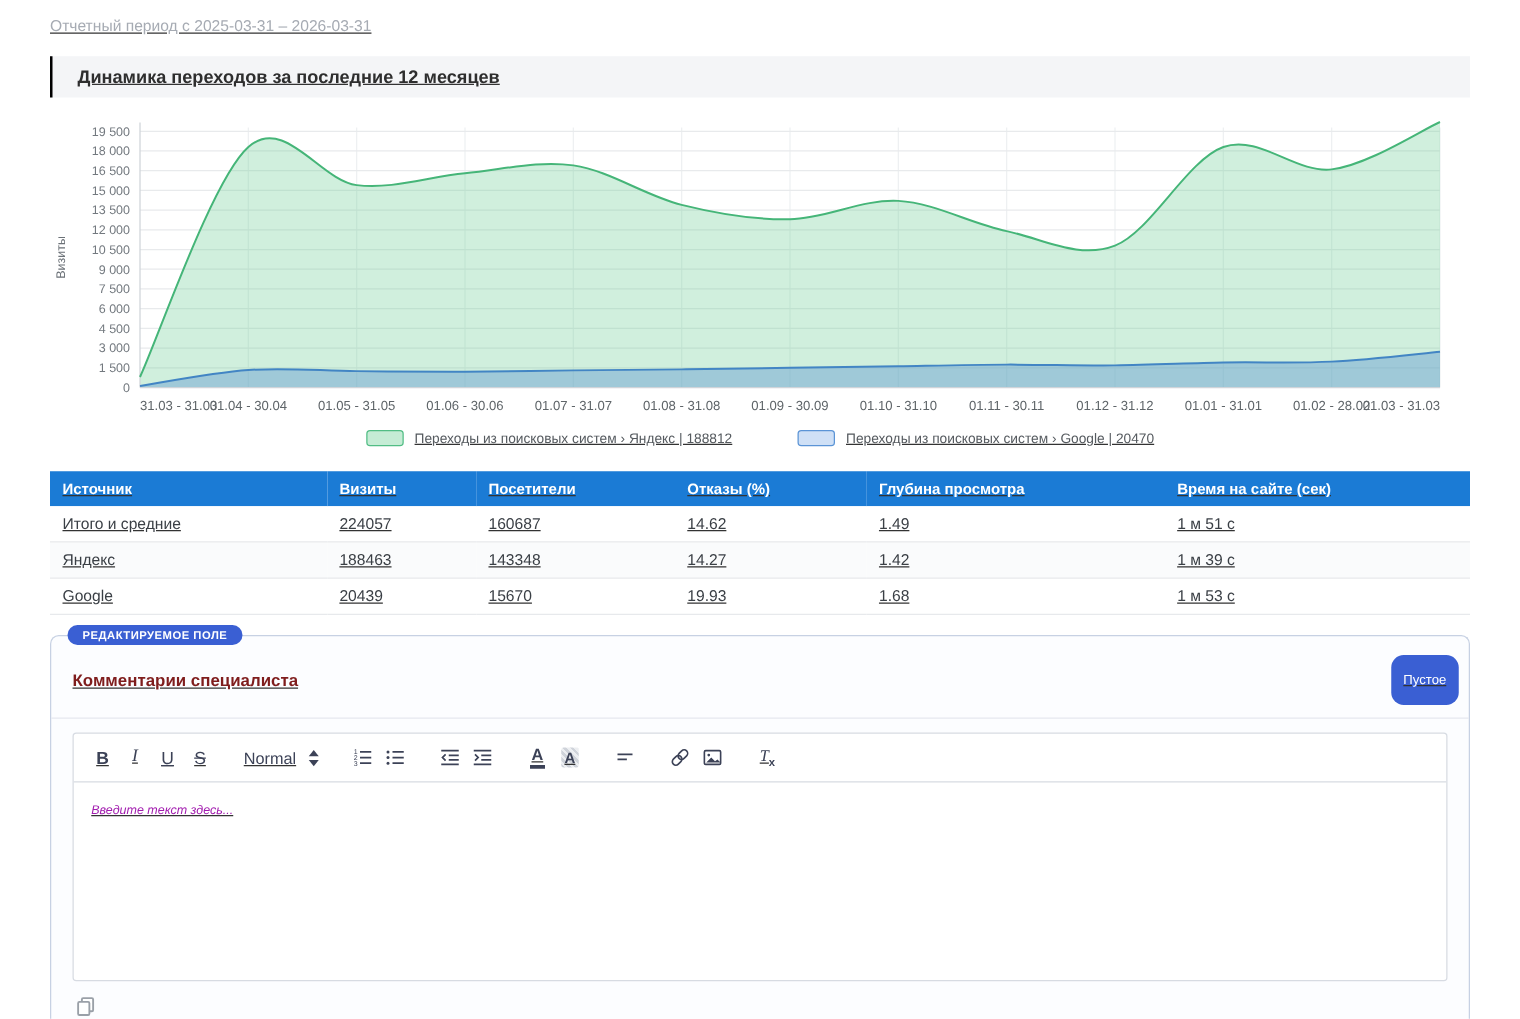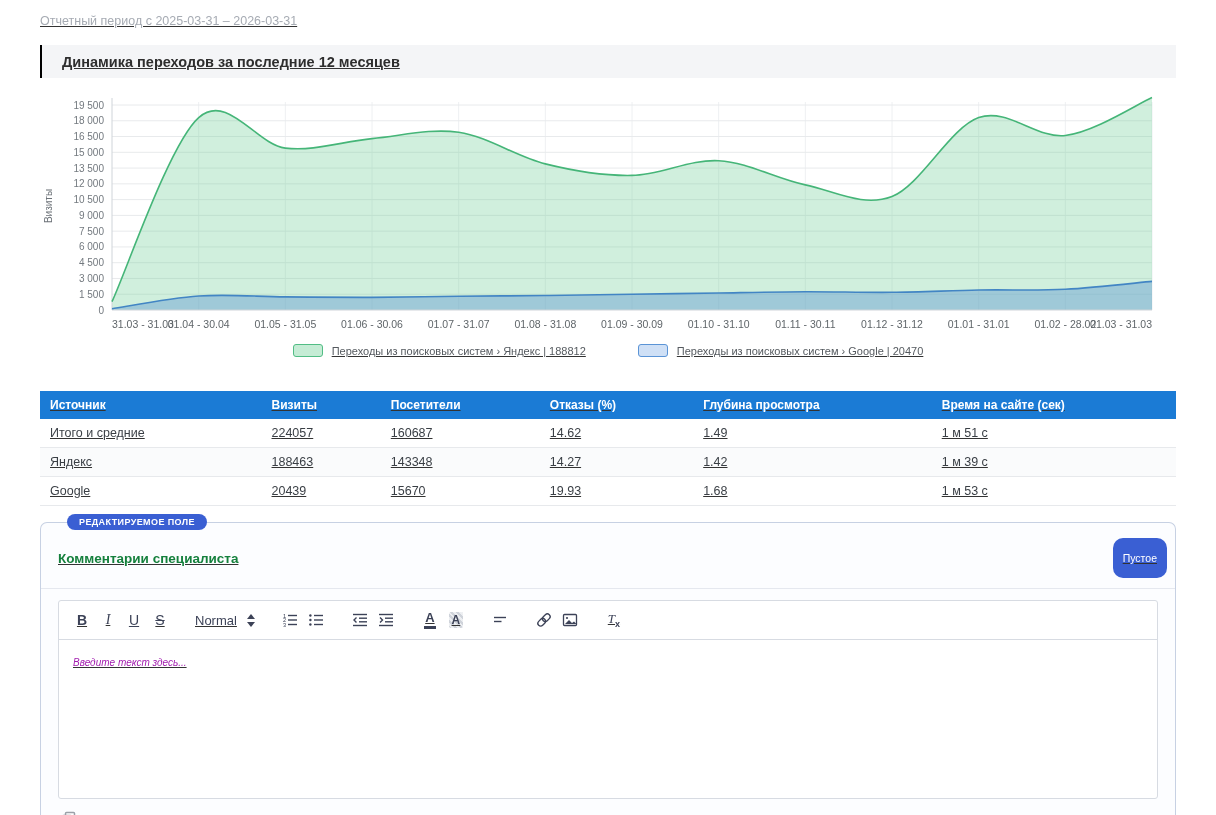--- a/index.html
+++ b/index.html
@@ -21,50 +21,50 @@
   }
   .section-title { font-size:14.5px; font-weight:700; color:#2e2e2e; }
 
   .chart-area { margin-top:12px; }
   svg.chart { display:block; width:1136px; height:252px; }
   .legend { display:flex; justify-content:center; gap:52px; margin-top:2px; }
   .legend-item { display:flex; align-items:center; gap:9px; cursor:pointer; }
   .legend-swatch { width:30px; height:13px; border-radius:3px; border:1px solid; }
   .legend-label { font-size:11px; color:#555a5f; }
 
-  table.stats { width:100%; border-collapse:collapse; margin-top:34px; }
+  table.stats { width:100%; border-collapse:collapse; margin-top:20px; }
   table.stats th {
     background:#1b7bd5; color:#fff; text-align:left;
     font-size:12px; font-weight:700; padding:7px 10px;
   }
   table.stats td {
     font-size:12.5px; color:#3a3f45; padding:7px 10px;
     border-bottom:1px solid #e7e9ec; background:#fff;
   }
   table.stats tbody tr:nth-child(2) td { background:#fafbfc; }
 
   .comment-box {
     margin-top:16px; position:relative;
     background:#fcfdff;
     border:1px solid #c7d1e3; border-bottom:2px solid #3d68d6;
     border-radius:7px;
     padding-bottom:14px;
   }
   .field-badge {
-    position:absolute; top:-9px; left:26px;
+    position:absolute; top:-9px; left:13px;
     background:#3a5fd3; color:#fff;
     font-size:9px; font-weight:700; letter-spacing:.4px;
     padding:3px 12px; border-radius:9px;
   }
   .comment-head {
     display:flex; align-items:center; justify-content:space-between;
     padding:15px 8px 10px 17px;
     border-bottom:1px solid #e5e8ef;
   }
-  .comment-title { color:#15803d; font-size:13.5px; font-weight:600; }
+  .comment-title { color:#7f1d1d; font-size:13.5px; font-weight:600; }
   .status-pill {
     background:#3a5fd3; color:#fff; font-size:10.5px;
     padding:14px 10px; border-radius:10px; cursor:pointer;
   }
 
   .editor { margin:11px 17px 0 17px; border:1px solid #d7dbe2; border-radius:3px; background:#fff; }
   .toolbar {
     display:flex; align-items:center;
     padding:7px 6px; border-bottom:1px solid #d7dbe2; color:#3c4257;
   }

